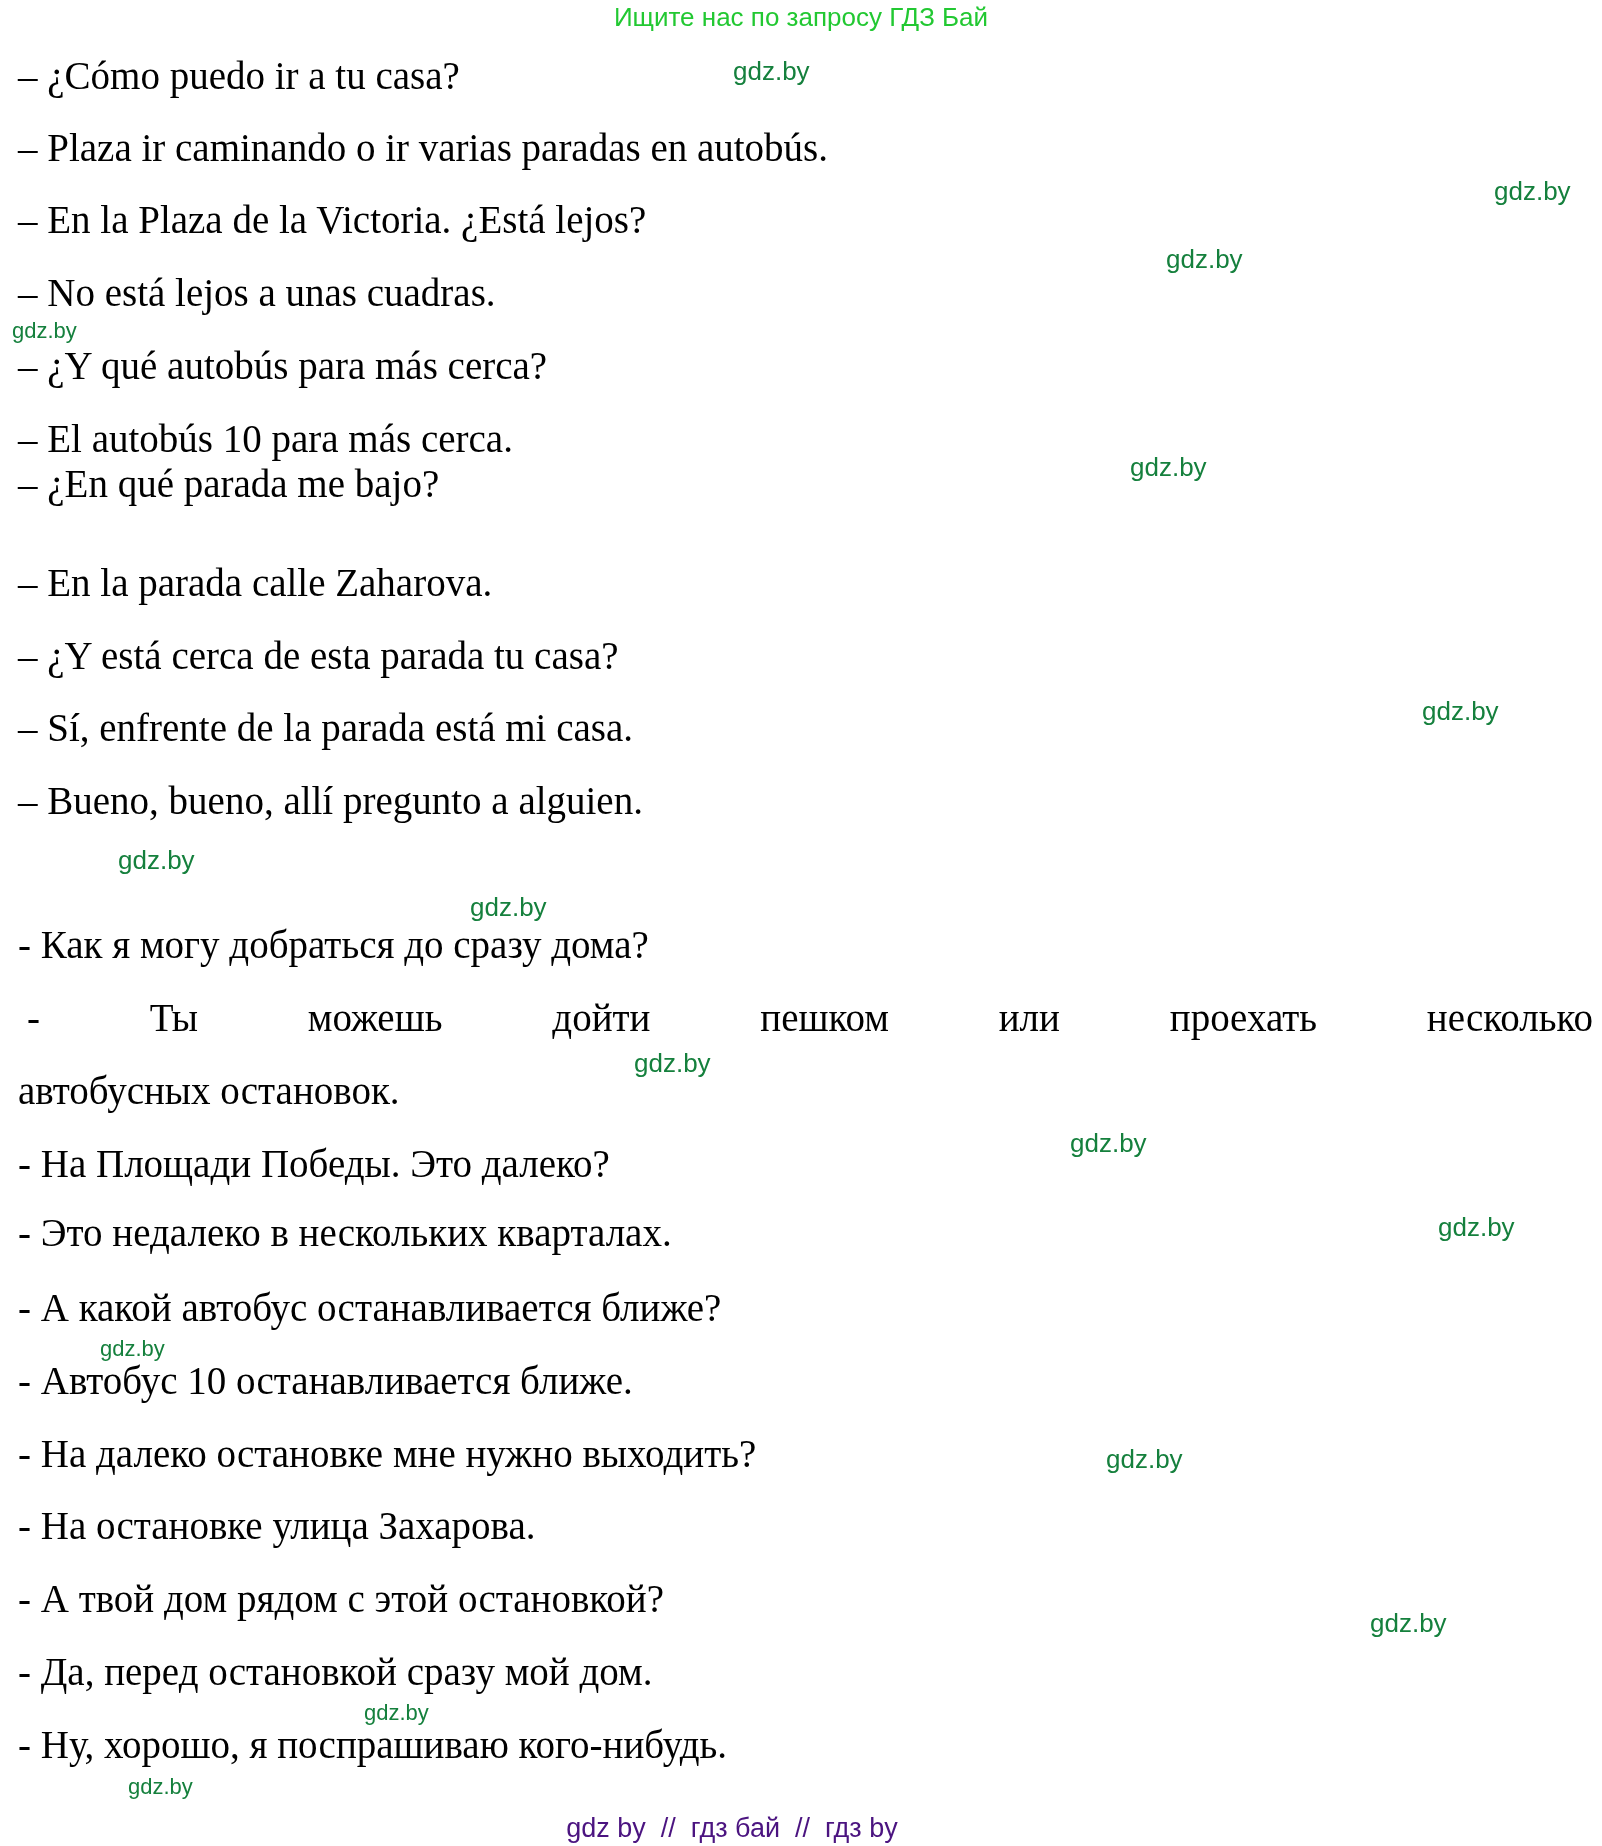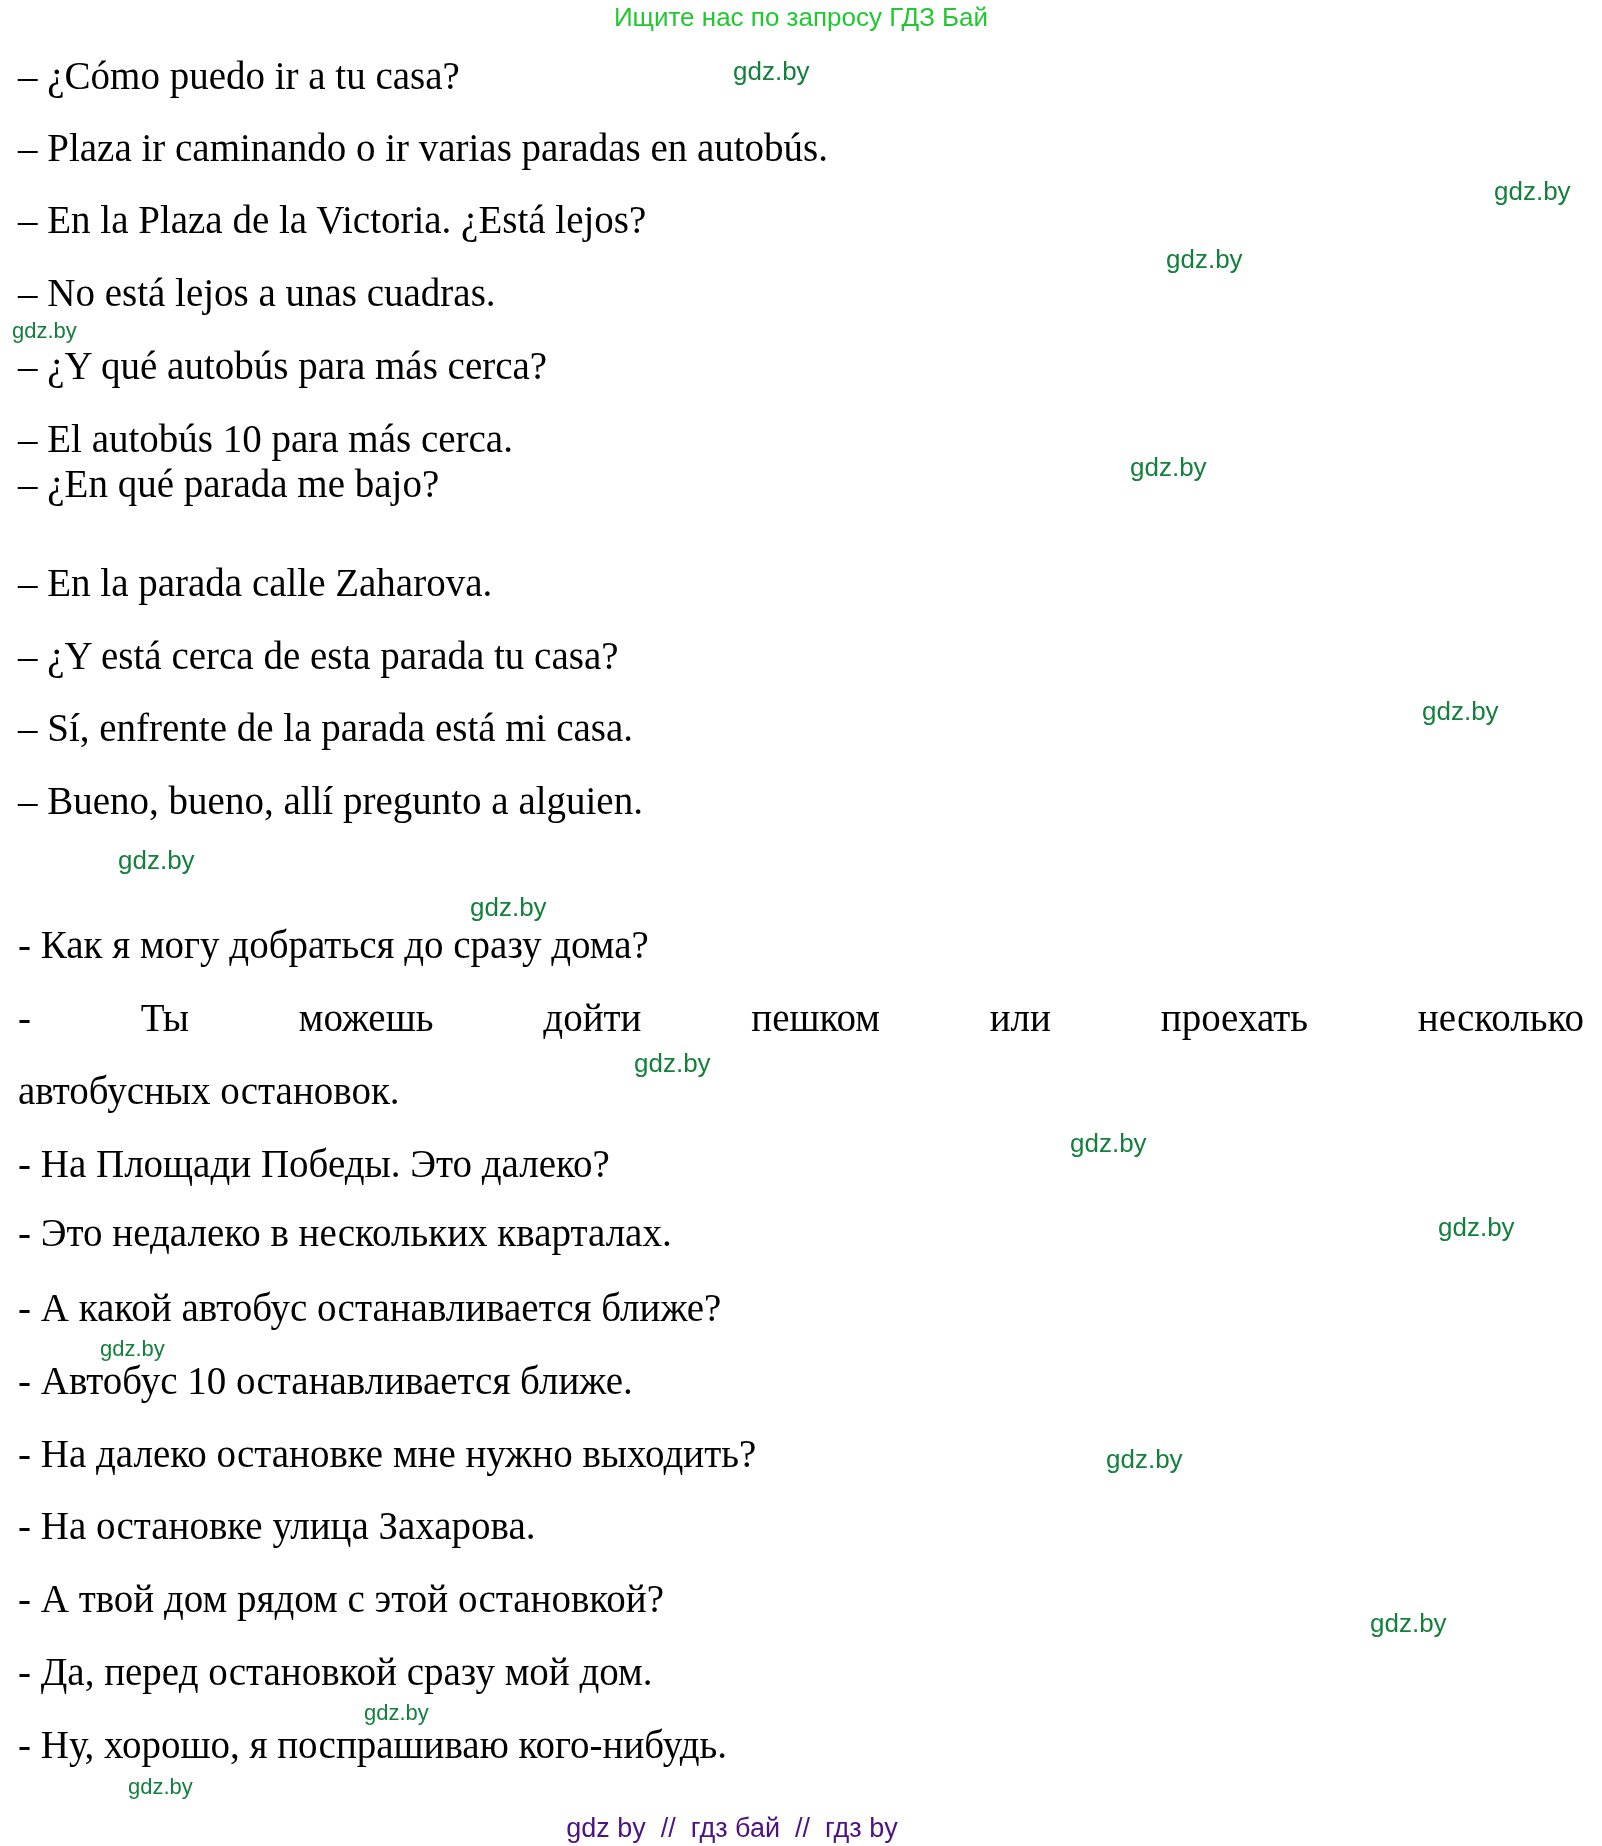--- a/index.html
+++ b/index.html
@@ -1,19 +1,19 @@
 <!DOCTYPE html>
 <html><head>
 <meta charset="utf-8">
 <style>
   html, body { margin:0; padding:0; background:#ffffff; }
   body { width:1602px; height:1846px; position:relative; overflow:hidden; }
   .header { position:absolute; left:0; top:0; width:1602px; text-align:center; font-family:"Liberation Sans", sans-serif; font-size:26px; color:#22c832; line-height:30px; top:2px; }
   .line { position:absolute; left:18px; font-family:Liberation Serif, serif; font-size:39px; color:#000; white-space:nowrap; line-height:60px; }
-  .line.justify { width:1566px; text-align:justify; text-align-last:justify; white-space:normal; }
+  .line.justify { width:1566px; text-align:justify; text-align-last:justify; white-space:normal;margin-left:9px; }
   .wm { position:absolute; font-family:"Liberation Sans", sans-serif; font-size:26px; color:#15803d; line-height:30px; white-space:nowrap; }
   .footer { position:absolute; left:0; width:1464px; top:1812px; text-align:center; font-family:"Liberation Sans", sans-serif; font-size:27px; color:#4b1480; line-height:32px; }
 </style>
 </head>
 <body>
 
 <div class="header">Ищите нас по запросу ГДЗ Бай</div>
 
 <div>
   <div class="line" style="top:46px">– ¿Cómo puedo ir a tu casa?</div>

